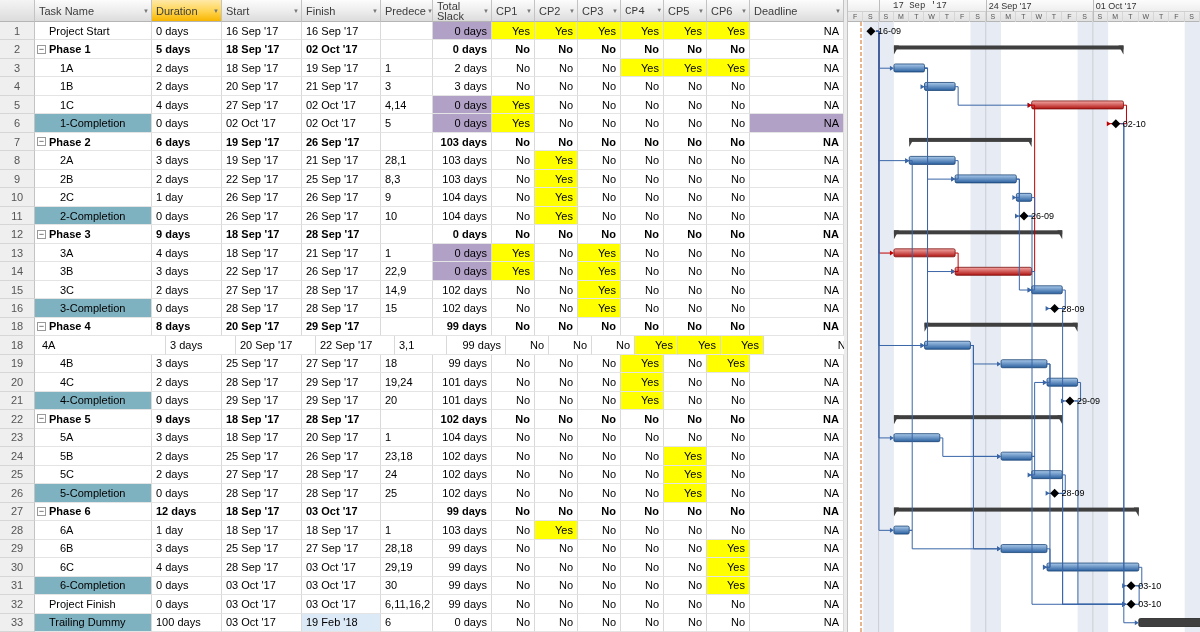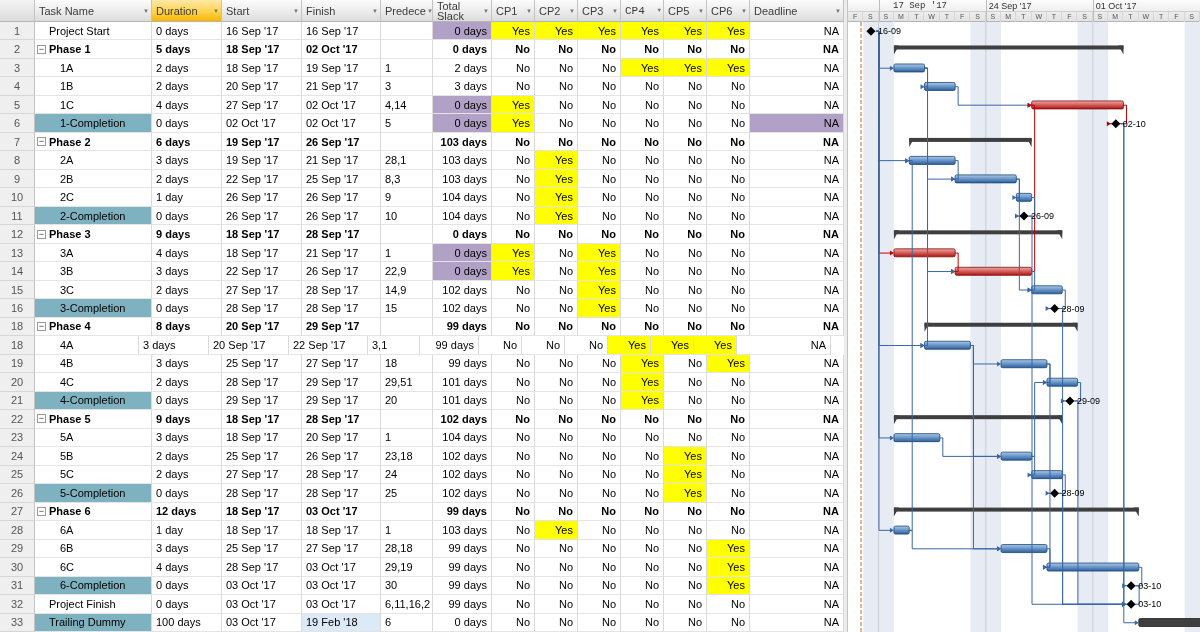--- a/index.html
+++ b/index.html
@@ -393,21 +393,21 @@
           <div class="tcell r" style="width: 43px;">No</div>
           <div class="tcell r" style="width: 43px;">No</div>
           <div class="tcell r" style="width: 43px;">No</div>
           <div class="tcell r" style="width: 43px;">No</div>
           <div class="tcell r" style="width: 43px;">No</div>
           <div class="tcell r" style="width: 43px;">No</div>
           <div class="tcell r" style="width: 94px;">NA</div>
         </div>
         <div class="trow" style="height: 18.4848px;">
           <div class="tcell rownum" style="width: 35px;">18</div>
-          <div class="tcell" style="width: 104px; padding-left: 25px;">
+          <div class="tcell" style="width: 131px; padding-left: 7px;">
             <span>4A</span>
           </div>
           <div class="tcell" style="width: 70px;">3 days</div>
           <div class="tcell" style="width: 80px;">20 Sep '17</div>
           <div class="tcell" style="width: 79px;">22 Sep '17</div>
           <div class="tcell" style="width: 52px;">3,1</div>
           <div class="tcell r" style="width: 59px;">99 days</div>
           <div class="tcell r" style="width: 43px;">No</div>
           <div class="tcell r" style="width: 43px;">No</div>
           <div class="tcell r" style="width: 43px;">No</div>
@@ -435,21 +435,21 @@
           <div class="tcell r" style="width: 94px;">NA</div>
         </div>
         <div class="trow" style="height: 18.4848px;">
           <div class="tcell rownum" style="width: 35px;">20</div>
           <div class="tcell" style="width: 117px; padding-left: 25px;">
             <span>4C</span>
           </div>
           <div class="tcell" style="width: 70px;">2 days</div>
           <div class="tcell" style="width: 80px;">28 Sep '17</div>
           <div class="tcell" style="width: 79px;">29 Sep '17</div>
-          <div class="tcell" style="width: 52px;">29,51</div>
+          <div class="tcell" style="width: 52px;">19,24</div>
           <div class="tcell r" style="width: 59px;">101 days</div>
           <div class="tcell r" style="width: 43px;">No</div>
           <div class="tcell r" style="width: 43px;">No</div>
           <div class="tcell r" style="width: 43px;">No</div>
           <div class="tcell r" style="width: 43px; background: rgb(255, 255, 0);">Yes</div>
           <div class="tcell r" style="width: 43px;">No</div>
           <div class="tcell r" style="width: 43px;">No</div>
           <div class="tcell r" style="width: 94px;">NA</div>
         </div>
         <div class="trow" style="height: 18.4848px;">

